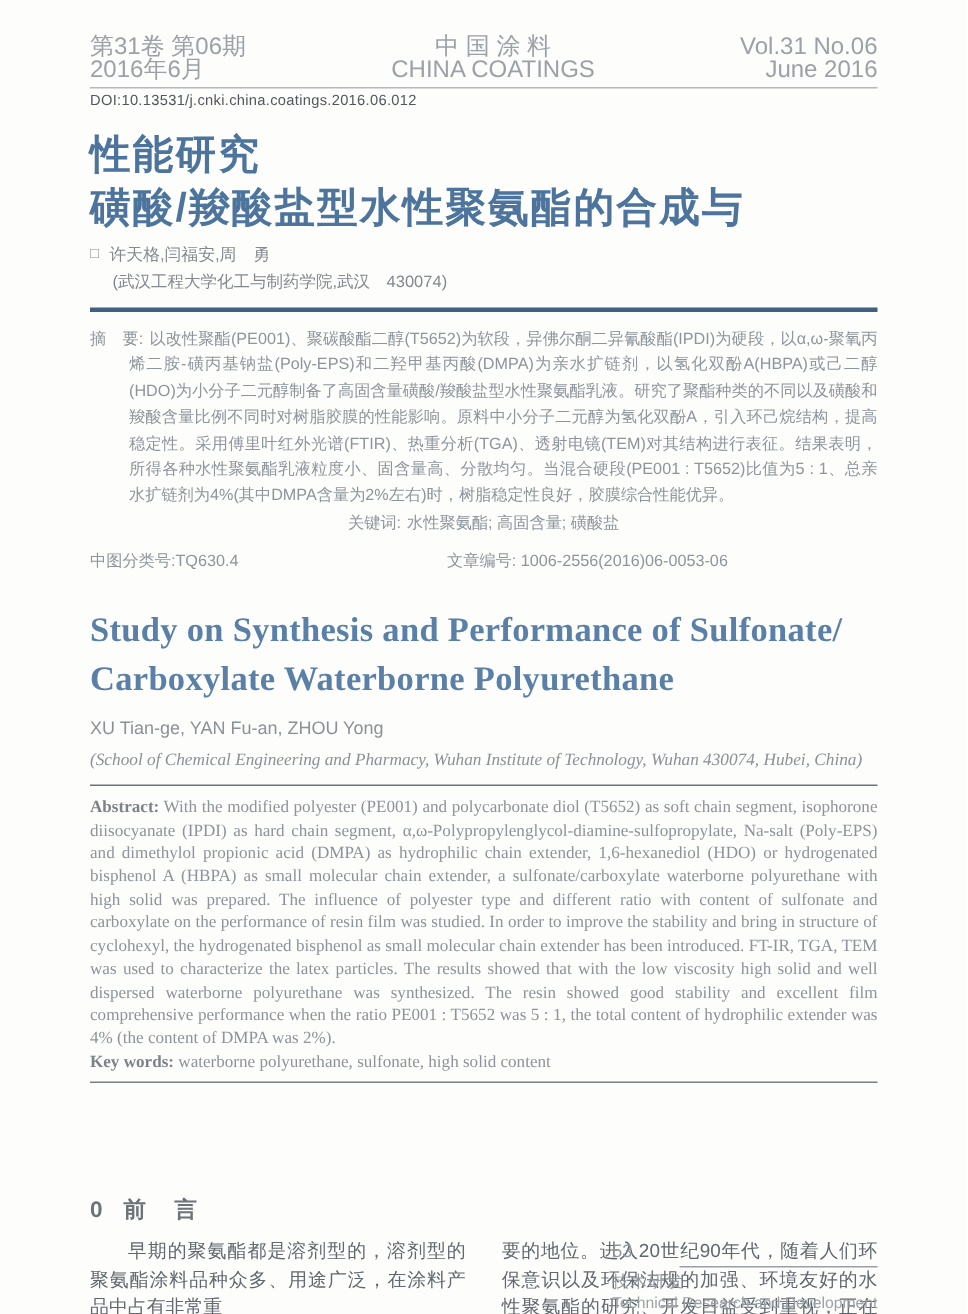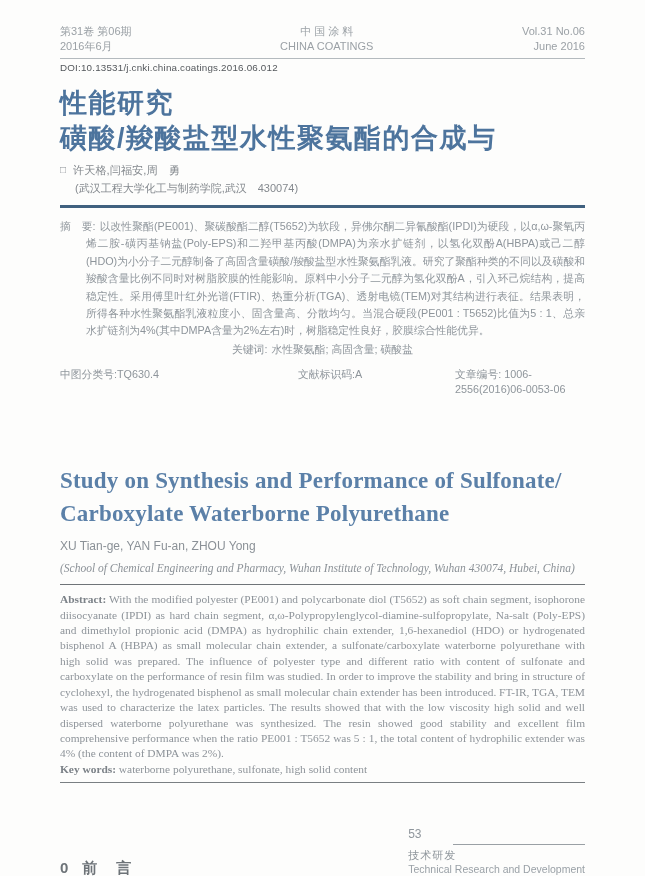--- a/index.html
+++ b/index.html
@@ -8,21 +8,21 @@
     width:645px;height:876px;
     box-sizing:border-box;
     padding:24px 60px 0 60px;
     background:#fdfdfc;
     font-family:"Liberation Sans","DejaVu Sans",sans-serif;
     overflow:hidden;
   }
   
   .jheader{
     display:flex;justify-content:space-between;align-items:flex-start;
-    color:#9ba1a6;font-size:11px;line-height:15px;
+    color:#9ba1a6;font-size:16px;line-height:15px;
     border-bottom:1px solid #b4babe;padding-bottom:4px;
   }
   .jheader .col{white-space:nowrap;}
   .jheader .center{text-align:center;}
   .jheader .right{text-align:right;}
   .doi{margin-top:3px;color:#53575b;font-size:9.8px;letter-spacing:.2px;}
   
   .cn-title{
     margin-top:13px;color:#4d749d;font-weight:bold;
     font-size:27px;line-height:35px;letter-spacing:1.5px;
@@ -37,21 +37,21 @@
     text-align:justify;padding-left:26px;text-indent:-26px;
   }
   .cn-abstract .lab{margin-right:4px;}
   .cn-keywords{margin:1px 0 0 0;color:#8e959b;font-size:10.8px;line-height:17.4px;text-align:center;}
   .cn-keywords .lab{margin-right:4px;}
   .cls-row{display:flex;margin-top:9px;color:#8e959b;font-size:10.8px;line-height:15px;}
   .cls-row .c1{width:238px;}
   .cls-row .c2{width:157px;}
   .cls-row .c3{flex:1;}
   
-  .en-block{margin-top:67px;}
+  .en-block{margin-top:21px;}
   .en-title{
     color:#5b80a8;font-weight:bold;
     font-family:"Liberation Serif","DejaVu Serif",serif;
     font-size:23px;line-height:33px;letter-spacing:.2px;
   }
   .en-authors{margin-top:9px;color:#8b9197;font-size:12px;line-height:15px;}
   .en-affil{
     margin-top:7px;color:#8b9197;font-size:11.5px;line-height:15px;
     font-family:"Liberation Serif","DejaVu Serif",serif;font-style:italic;
   }
@@ -113,21 +113,20 @@
     <span class="marker">□</span><span>许天格,闫福安,周　勇</span>
   </div>
   <div class="cn-affil">(武汉工程大学化工与制药学院,武汉　430074)</div>
   <div class="rule-thick"></div>
 
   <p class="cn-abstract"><span class="lab">摘　要:</span><span>以改性聚酯(PE001)、聚碳酸酯二醇(T5652)为软段，异佛尔酮二异氰酸酯(IPDI)为硬段，以α,ω-聚氧丙烯二胺-磺丙基钠盐(Poly-EPS)和二羟甲基丙酸(DMPA)为亲水扩链剂，以氢化双酚A(HBPA)或己二醇(HDO)为小分子二元醇制备了高固含量磺酸/羧酸盐型水性聚氨酯乳液。研究了聚酯种类的不同以及磺酸和羧酸含量比例不同时对树脂胶膜的性能影响。原料中小分子二元醇为氢化双酚A，引入环己烷结构，提高稳定性。采用傅里叶红外光谱(FTIR)、热重分析(TGA)、透射电镜(TEM)对其结构进行表征。结果表明，所得各种水性聚氨酯乳液粒度小、固含量高、分散均匀。当混合硬段(PE001 : T5652)比值为5 : 1、总亲水扩链剂为4%(其中DMPA含量为2%左右)时，树脂稳定性良好，胶膜综合性能优异。</span></p>
   <p class="cn-keywords"><span class="lab">关键词:</span><span>水性聚氨酯; 高固含量; 磺酸盐</span></p>
 
   <div class="cls-row">
     <div class="c1"><span>中图分类号:</span><span>TQ630.4</span></div>
-    <div class="c2"><span>文献标识码:</span><span>A</span></div>
     <div class="c3"><span>文章编号:</span> <span>1006-2556(2016)06-0053-06</span></div>
   </div>
 
   <div class="en-block">
     <div class="en-title">
       <div>Study on Synthesis and Performance of Sulfonate/</div>
       <div>Carboxylate Waterborne Polyurethane</div>
     </div>
     <div class="en-authors">XU Tian-ge, YAN Fu-an, ZHOU Yong</div>
     <div class="en-affil">(School of Chemical Engineering and Pharmacy, Wuhan Institute of Technology, Wuhan 430074, Hubei, China)</div>

